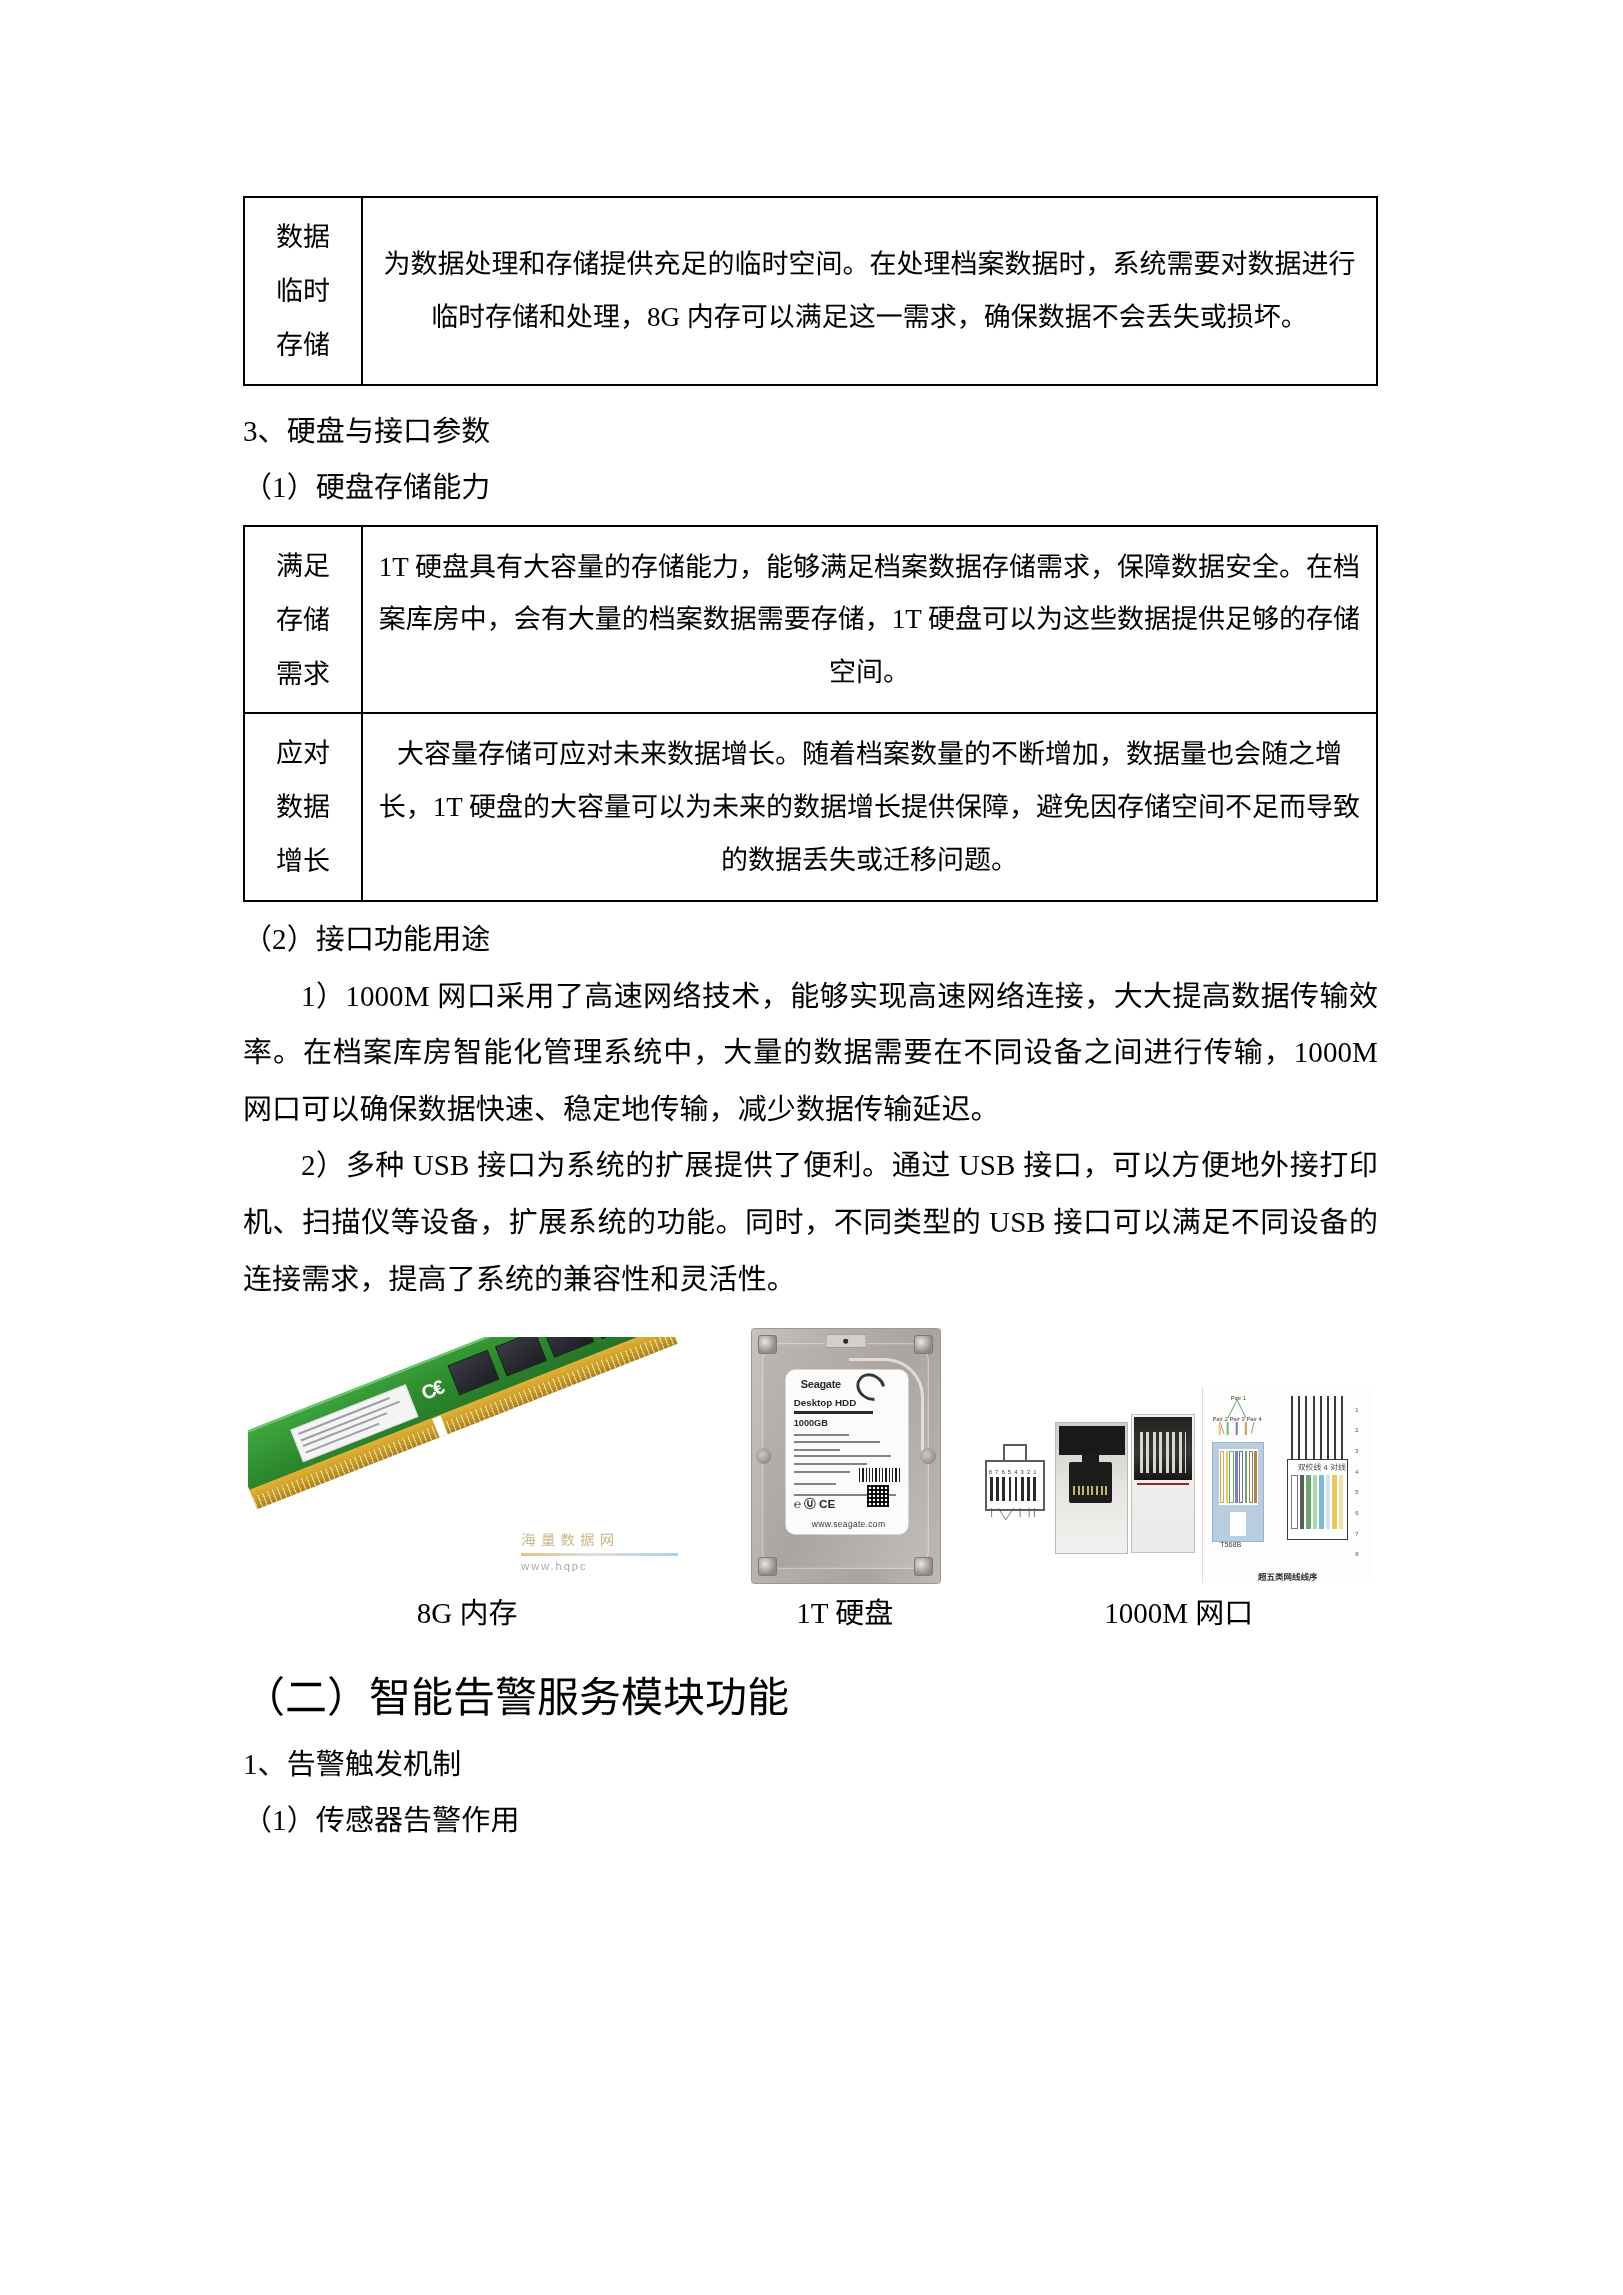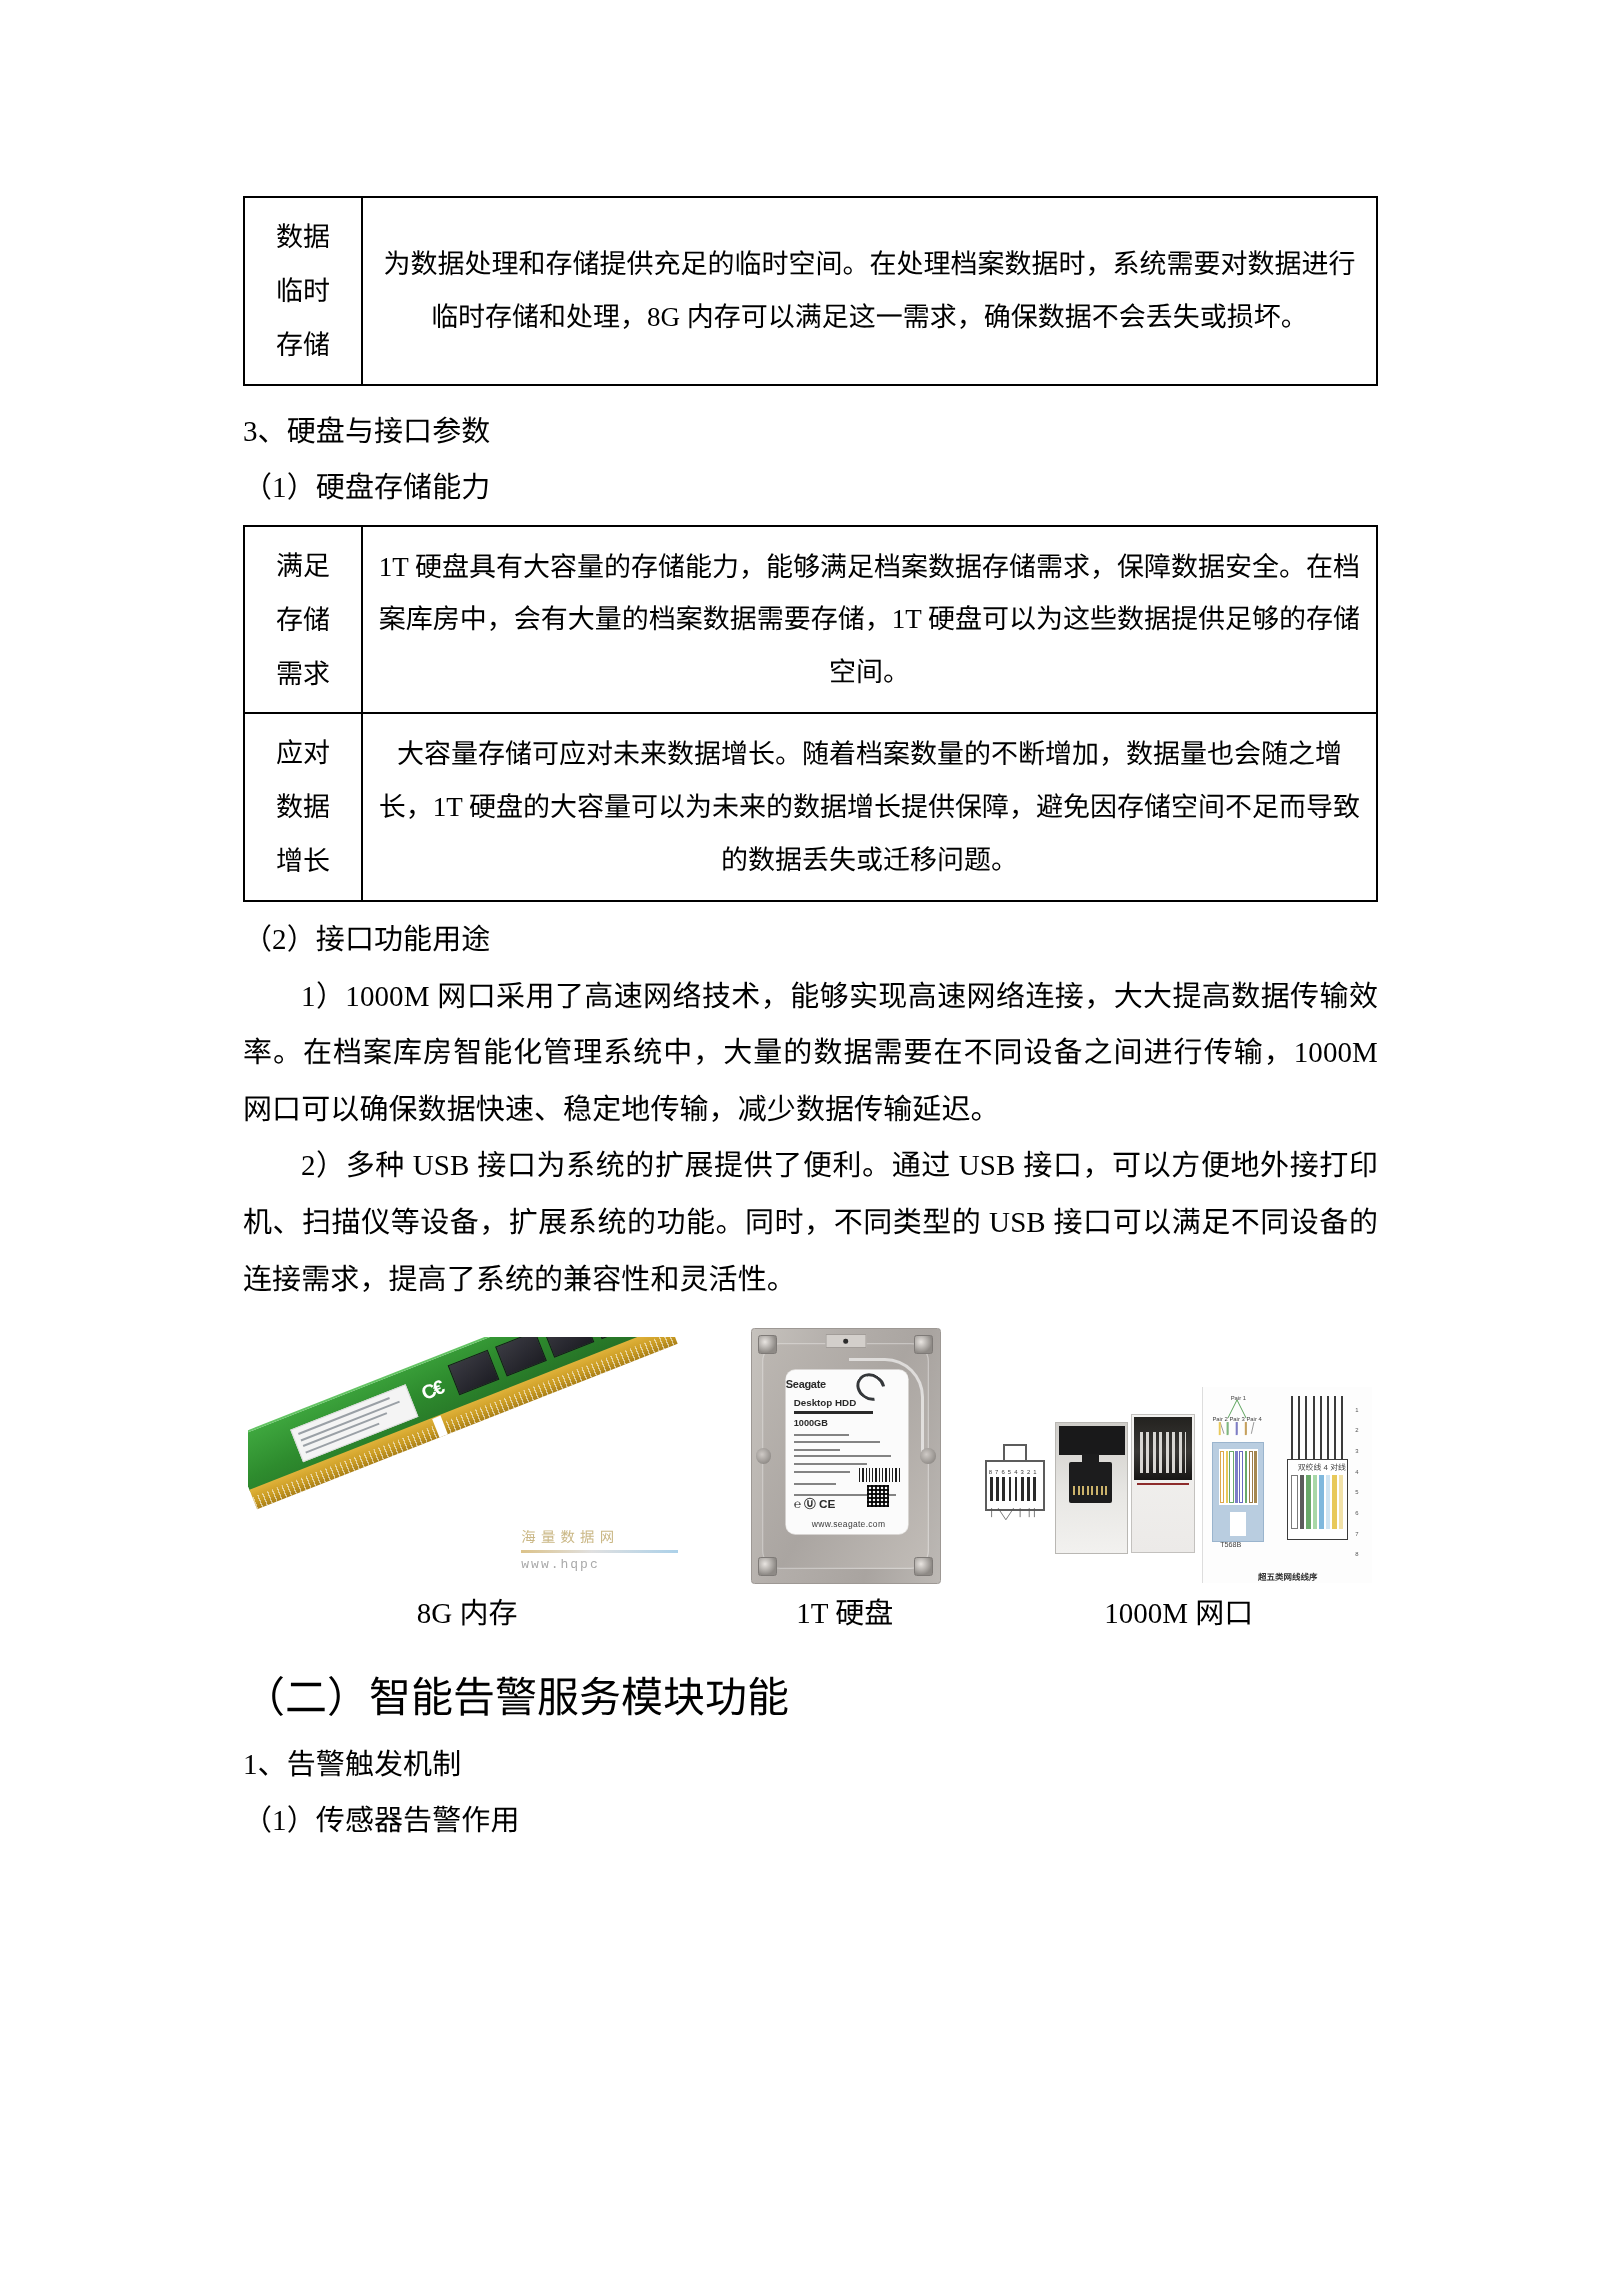--- a/index.html
+++ b/index.html
@@ -199,23 +199,23 @@
     letter-spacing: 5.2px;
     font-family: "Liberation Sans", sans-serif;
     opacity: .75;
   }
   .wm-bar {
     display: block; height: 3.3px; margin: 3.9px 0;
     background: linear-gradient(90deg,#c9a24a 0%, #cfcfcf 45%, #7fb8dd 100%);
     opacity: .65;
   }
   .wm-line2 {
-    display: block; font-size: 13px; color: #a9a9a9;
+    display: block; font-size: 11px; color: #a9a9a9;
     letter-spacing: 2px;
-    font-family: Liberation Mono, monospace;
+    font-family: Liberation Sans, sans-serif;
   }
 
   
   .hdd-body {
     position: absolute;
     left: 2.6px; top: 3.9px;
     width: 188px; height: 254px;
     background: linear-gradient(105deg, #c6c2bd 0%, #b3aeaa 35%, #a9a4a0 70%, #bdb9b5 100%);
     border: 1.3px solid #9d9894;
     border-radius: 3.3px;
@@ -264,21 +264,21 @@
   .hdd-sidehole.r { right: 3.9px; }
   .hdd-label {
     position: absolute;
     left: 34px; top: 41px;
     width: 122px; height: 164px;
     background: #fbfbfb;
     border-radius: 9.2px;
     box-shadow: 0 0 0 0.7px #e4e2e0;
   }
   .hdd-brand {
-    position: absolute; left: 0; top: 7.9px;
+    position: absolute; left: 15px; top: 7.9px;
     font-size: 11px; font-weight: bold; color: #2a2a2a;
     font-family: "Liberation Sans", sans-serif;
     letter-spacing: -0.3px;
   }
   .hdd-swirl {
     position: absolute; right: 22px; top: 3.9px;
     width: 23.6px; height: 19.6px;
     border: 3.3px solid #35383b;
     border-radius: 50%;
     border-right-color: transparent;

